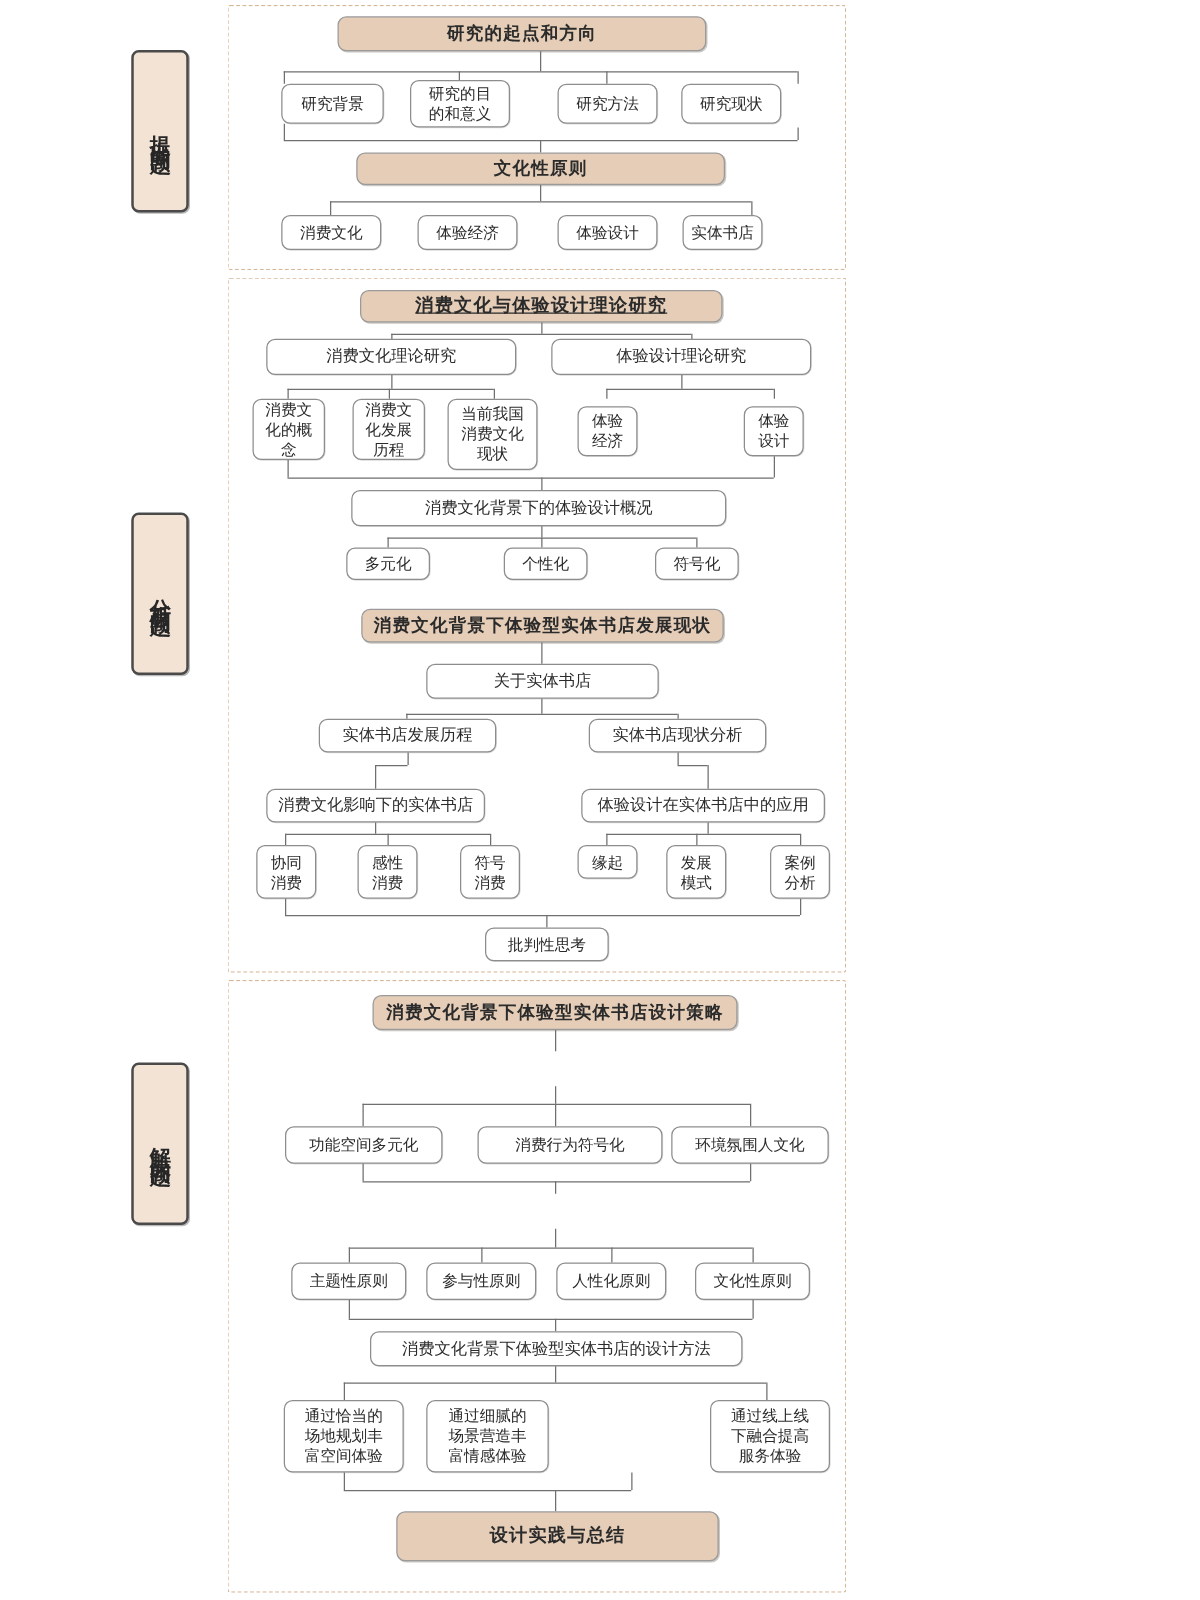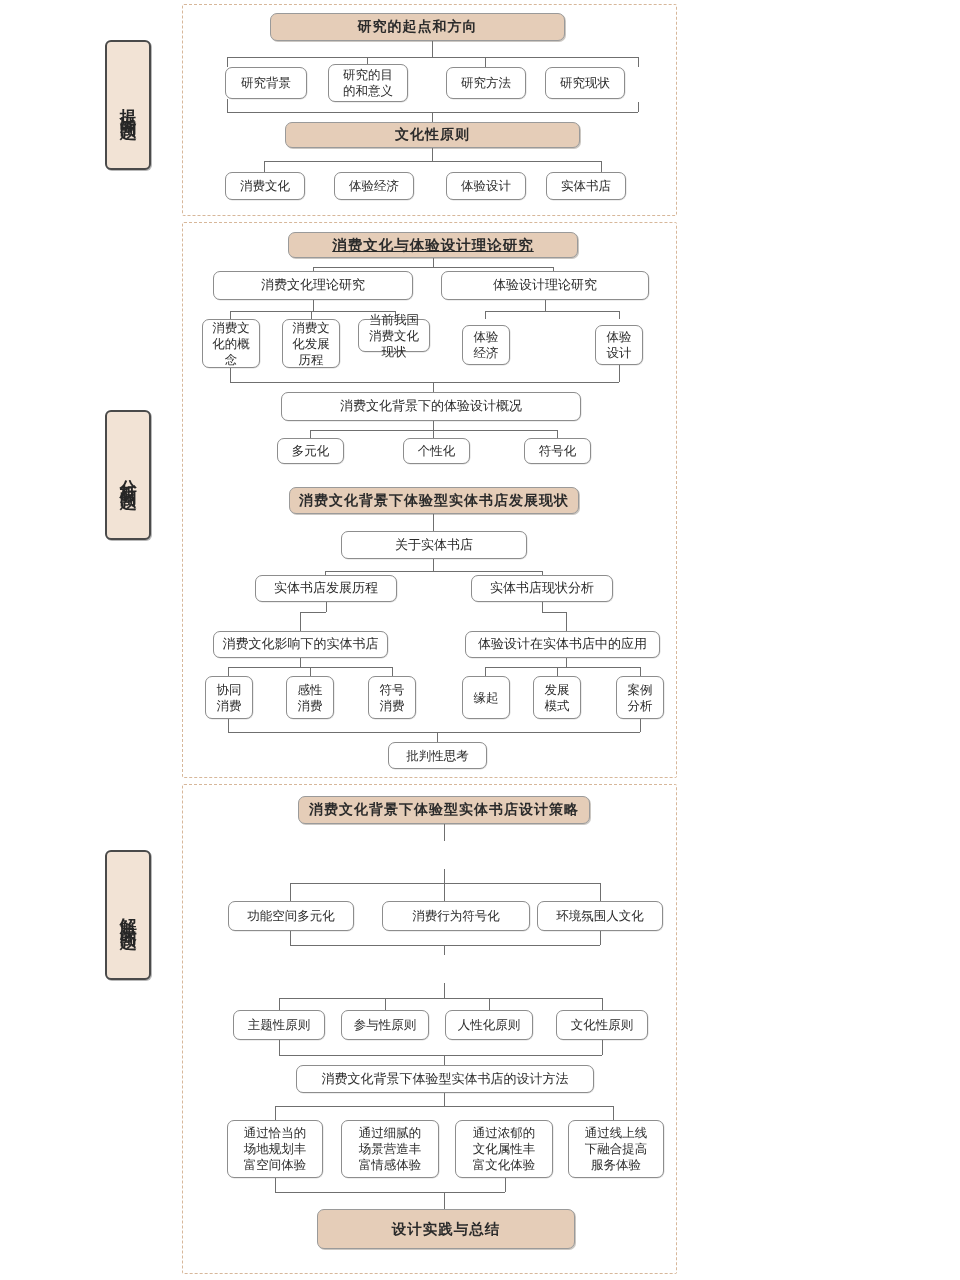--- a/index.html
+++ b/index.html
@@ -118,21 +118,21 @@
   <div class="node header" style="left:285px;top:122px;width:295px;height:26px;">文化性原则</div>
 
   <div class="ln lnv" style="left:432px;top:148px;height:13px;"></div>
   <div class="ln lnh" style="left:264px;top:161px;width:337px;"></div>
   <div class="ln lnv" style="left:264px;top:161px;height:11px;"></div>
   <div class="ln lnv" style="left:601px;top:161px;height:11px;"></div>
 
   <div class="node" style="left:225px;top:172px;width:80px;height:28px;">消费文化</div>
   <div class="node" style="left:334px;top:172px;width:80px;height:28px;">体验经济</div>
   <div class="node" style="left:446px;top:172px;width:80px;height:28px;">体验设计</div>
-  <div class="node" style="left:546px;top:172px;width:80px;height:28px;">实体书店</div>
+  <div class="node" style="left:546px;top:172px;width:64px;height:28px;">实体书店</div>
 
   <div class="node header big" style="left:288px;top:232px;width:290px;height:26px;text-decoration:underline;">消费文化与体验设计理论研究</div>
 
   <div class="ln lnv" style="left:433px;top:258px;height:9px;"></div>
   <div class="ln lnh" style="left:313px;top:267px;width:240px;"></div>
   <div class="ln lnv" style="left:313px;top:267px;height:9px;"></div>
   <div class="ln lnv" style="left:553px;top:267px;height:9px;"></div>
 
   <div class="node wide" style="left:213px;top:271px;width:200px;height:29px;">消费文化理论研究</div>
   <div class="node wide" style="left:441px;top:271px;width:208px;height:29px;">体验设计理论研究</div>
@@ -142,21 +142,21 @@
   <div class="ln lnv" style="left:230px;top:311px;height:8px;"></div>
   <div class="ln lnv" style="left:311px;top:311px;height:8px;"></div>
   <div class="ln lnv" style="left:395px;top:311px;height:8px;"></div>
 
   <div class="node" style="left:202px;top:319px;width:58px;height:49px;">消费文
 化的概
 念</div>
   <div class="node" style="left:282px;top:319px;width:58px;height:49px;">消费文
 化发展
 历程</div>
-  <div class="node" style="left:358px;top:319px;width:72px;height:33px;">当前我国
+  <div class="node" style="left:358px;top:319px;width:72px;height:57px;font-family:Liberation Mono, monospace;">当前我国
 消费文化
 现状</div>
 
   <div class="ln lnv" style="left:545px;top:300px;height:11px;"></div>
   <div class="ln lnh" style="left:485px;top:311px;width:134px;"></div>
   <div class="ln lnv" style="left:485px;top:311px;height:8px;"></div>
   <div class="ln lnv" style="left:619px;top:311px;height:8px;"></div>
 
   <div class="node" style="left:462px;top:325px;width:48px;height:40px;">体验
 经济</div>
@@ -216,21 +216,21 @@
 消费</div>
   <div class="node" style="left:368px;top:676px;width:48px;height:43px;">符号
 消费</div>
 
   <div class="ln lnv" style="left:566px;top:658px;height:9px;"></div>
   <div class="ln lnh" style="left:485px;top:667px;width:155px;"></div>
   <div class="ln lnv" style="left:485px;top:667px;height:9px;"></div>
   <div class="ln lnv" style="left:557px;top:667px;height:9px;"></div>
   <div class="ln lnv" style="left:640px;top:667px;height:9px;"></div>
 
-  <div class="node" style="left:462px;top:676px;width:48px;height:43px;">缘起</div>
+  <div class="node" style="left:462px;top:676px;width:48px;height:27px;">缘起</div>
   <div class="node" style="left:533px;top:676px;width:48px;height:43px;">发展
 模式</div>
   <div class="node" style="left:616px;top:676px;width:48px;height:43px;">案例
 分析</div>
 
   <div class="ln lnv" style="left:228px;top:719px;height:13px;"></div>
   <div class="ln lnv" style="left:640px;top:719px;height:13px;"></div>
   <div class="ln lnh" style="left:228px;top:732px;width:412px;"></div>
   <div class="ln lnv" style="left:437px;top:732px;height:10px;"></div>
 
@@ -280,23 +280,20 @@
   <div class="ln lnh" style="left:275px;top:1106px;width:338px;"></div>
   <div class="ln lnv" style="left:275px;top:1106px;height:14px;"></div>
   <div class="ln lnv" style="left:613px;top:1106px;height:14px;"></div>
 
   <div class="node" style="left:341px;top:1120px;width:98px;height:58px;">通过细腻的
 场景营造丰
 富情感体验</div>
   <div class="node" style="left:227px;top:1120px;width:96px;height:58px;">通过恰当的
 场地规划丰
 富空间体验</div>
-  <div class="node" style="left:455px;top:1120px;width:98px;height:58px;">通过浓郁的
-文化属性丰
-富文化体验</div>
   <div class="node" style="left:568px;top:1120px;width:96px;height:58px;">通过线上线
 下融合提高
 服务体验</div>
 
   <div class="ln lnv" style="left:275px;top:1178px;height:14px;"></div>
   <div class="ln lnv" style="left:505px;top:1178px;height:14px;"></div>
   <div class="ln lnh" style="left:275px;top:1192px;width:230px;"></div>
   <div class="ln lnv" style="left:444px;top:1192px;height:17px;"></div>
 
   <div class="node header big" style="left:317px;top:1209px;width:258px;height:40px;">设计实践与总结</div>

